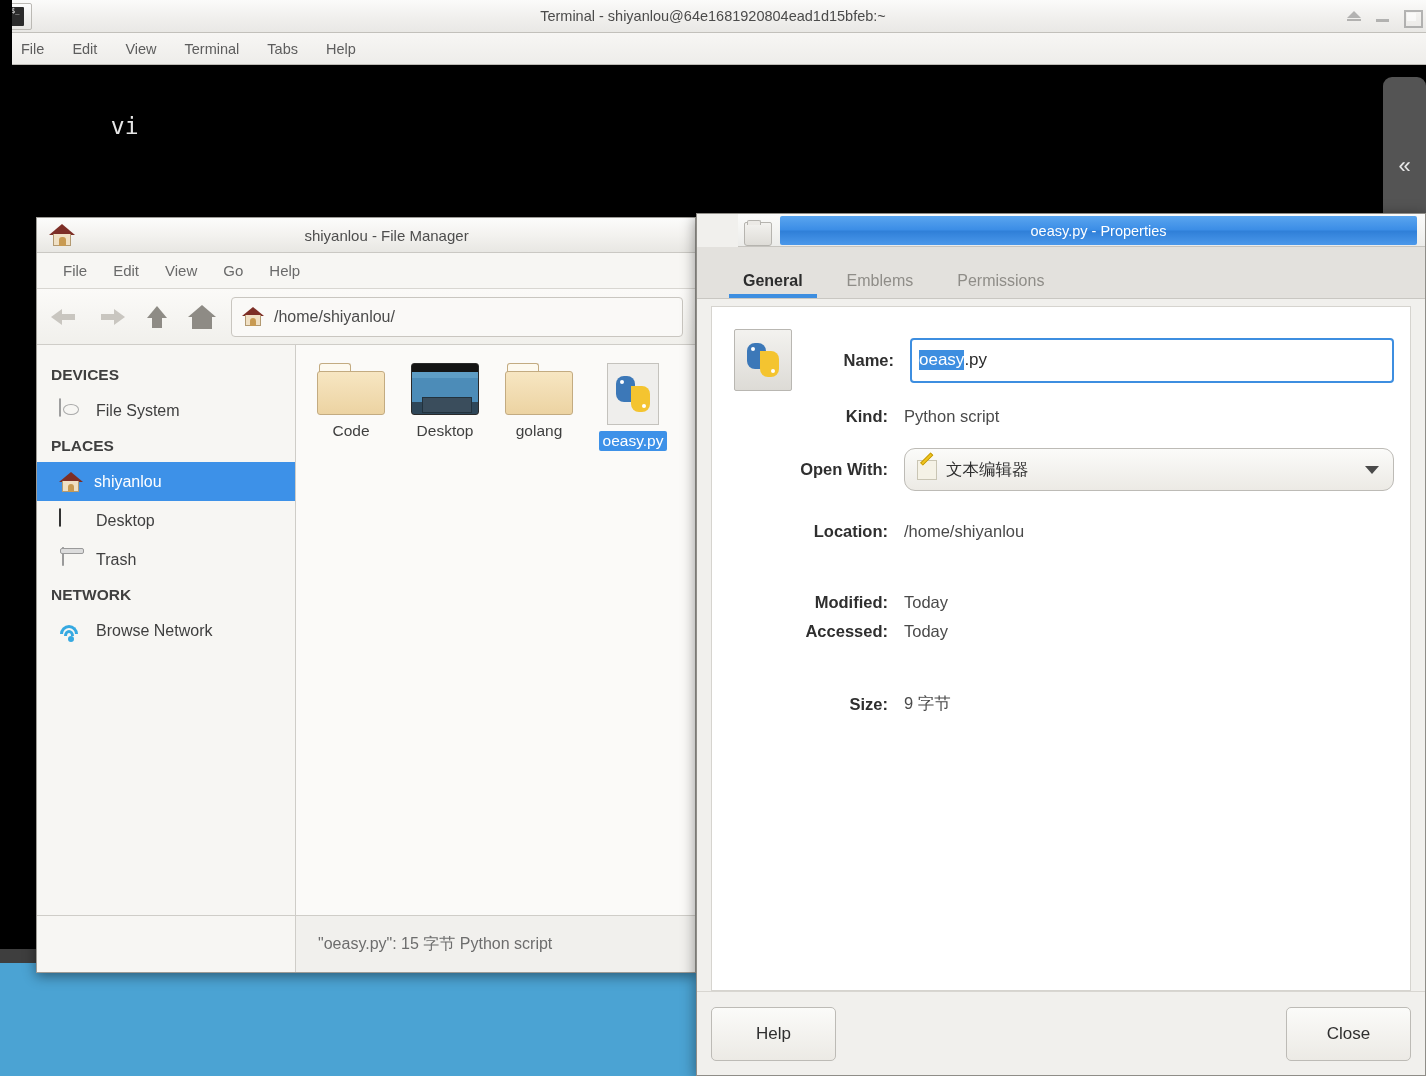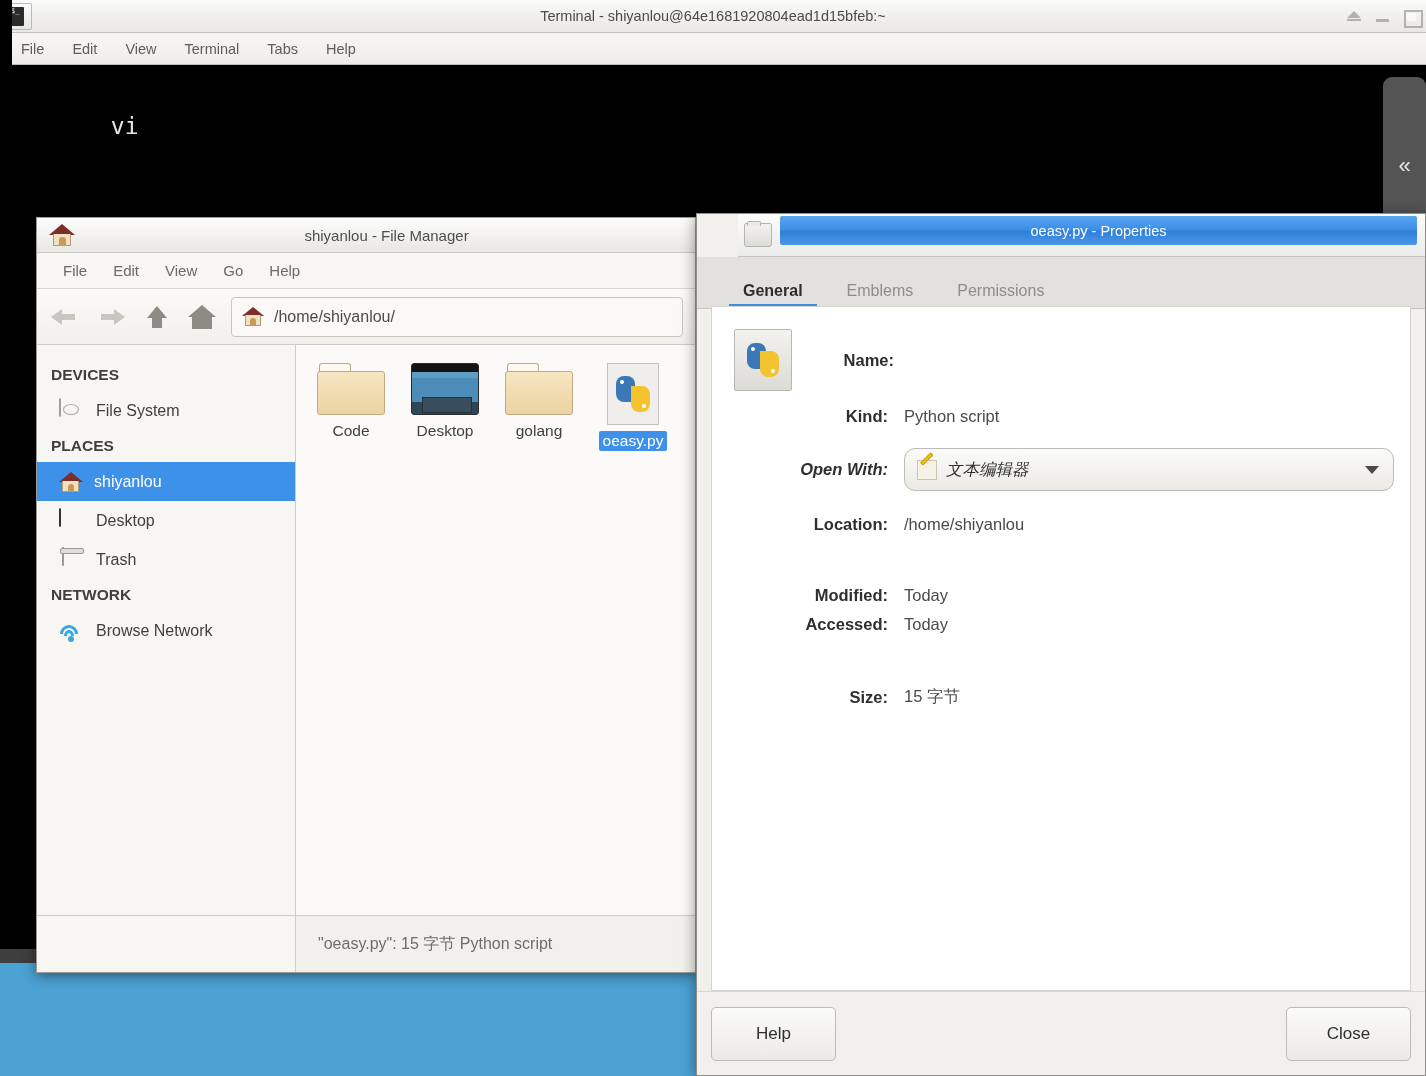--- a/index.html
+++ b/index.html
@@ -258,21 +258,21 @@
   }
 
   
   .prop-window {
     position: absolute; left: 696px; top: 213px; width: 730px; height: 863px;
     background: #f1f0ed; border: 1px solid #8f8d88;
     box-shadow: 0 3px 14px rgba(0,0,0,.45);
     overflow: hidden;
   }
   .prop-titlebar {
-    height: 43px; display:flex; align-items:center; position:relative;
+    height: 33px; display:flex; align-items:flex-end; position:relative;
     background: linear-gradient(to bottom,#fbfbfa,#ececea);
     border-bottom: 1px solid #c6c4bf;
     margin-left: 41px;
   }
   .prop-icon {
     width: 28px; height: 24px; margin-left: 6px;
     background: linear-gradient(to bottom,#f3f2ef,#dedcd7);
     border:1px solid #b6b4af; border-radius: 2px 2px 3px 3px; position: relative;
   }
   .prop-icon:before{ content:""; position:absolute; left:2px; top:-3px; width:12px;height:4px;
@@ -517,28 +517,32 @@
       <div class="prow" style="align-items:center; margin-bottom: 16px;">
         <div class="name-icon-box">
           <div class="pylogo" style="width:34px;height:34px;">
               <span class="b1"></span>
               <span class="b2"></span>
               <span class="d1"></span>
               <span class="d2"></span>
             </div>
         </div>
         <div class="plabel" style="width:118px;">Name:</div>
+        <div class="name-entry">
+          <span class="name-sel">oeasy</span>
+            <span>.py</span>
+        </div>
       </div>
 
       <div class="prow" style="margin-bottom: 22px;">
         <div class="plabel">Kind:</div>
         <div class="pvalue">Python script</div>
       </div>
 
-      <div class="prow" style="margin-bottom: 24px; font-style: italic;">
+      <div class="prow" style="margin-bottom: 31px;">
         <div class="plabel">Open With:</div>
         <div class="openwith-combo">
           <span class="pencil-ico"></span>
           <span>文本编辑器</span>
           <span class="combo-arrow"></span>
         </div>
       </div>
 
       <div class="prow" style="margin-bottom: 52px;">
         <div class="plabel">Location:</div>
@@ -550,21 +554,21 @@
         <div class="pvalue">Today</div>
       </div>
 
       <div class="prow" style="margin-bottom: 52px;">
         <div class="plabel">Accessed:</div>
         <div class="pvalue">Today</div>
       </div>
 
       <div class="prow">
         <div class="plabel">Size:</div>
-        <div class="pvalue">15 字节</div>
+        <div class="pvalue">9 字节</div>
       </div>
     </div>
 
     <div class="prop-footer">
       <div class="btn">Help</div>
       <div class="btn">Close</div>
     </div>
   </div>
 
 </div>

